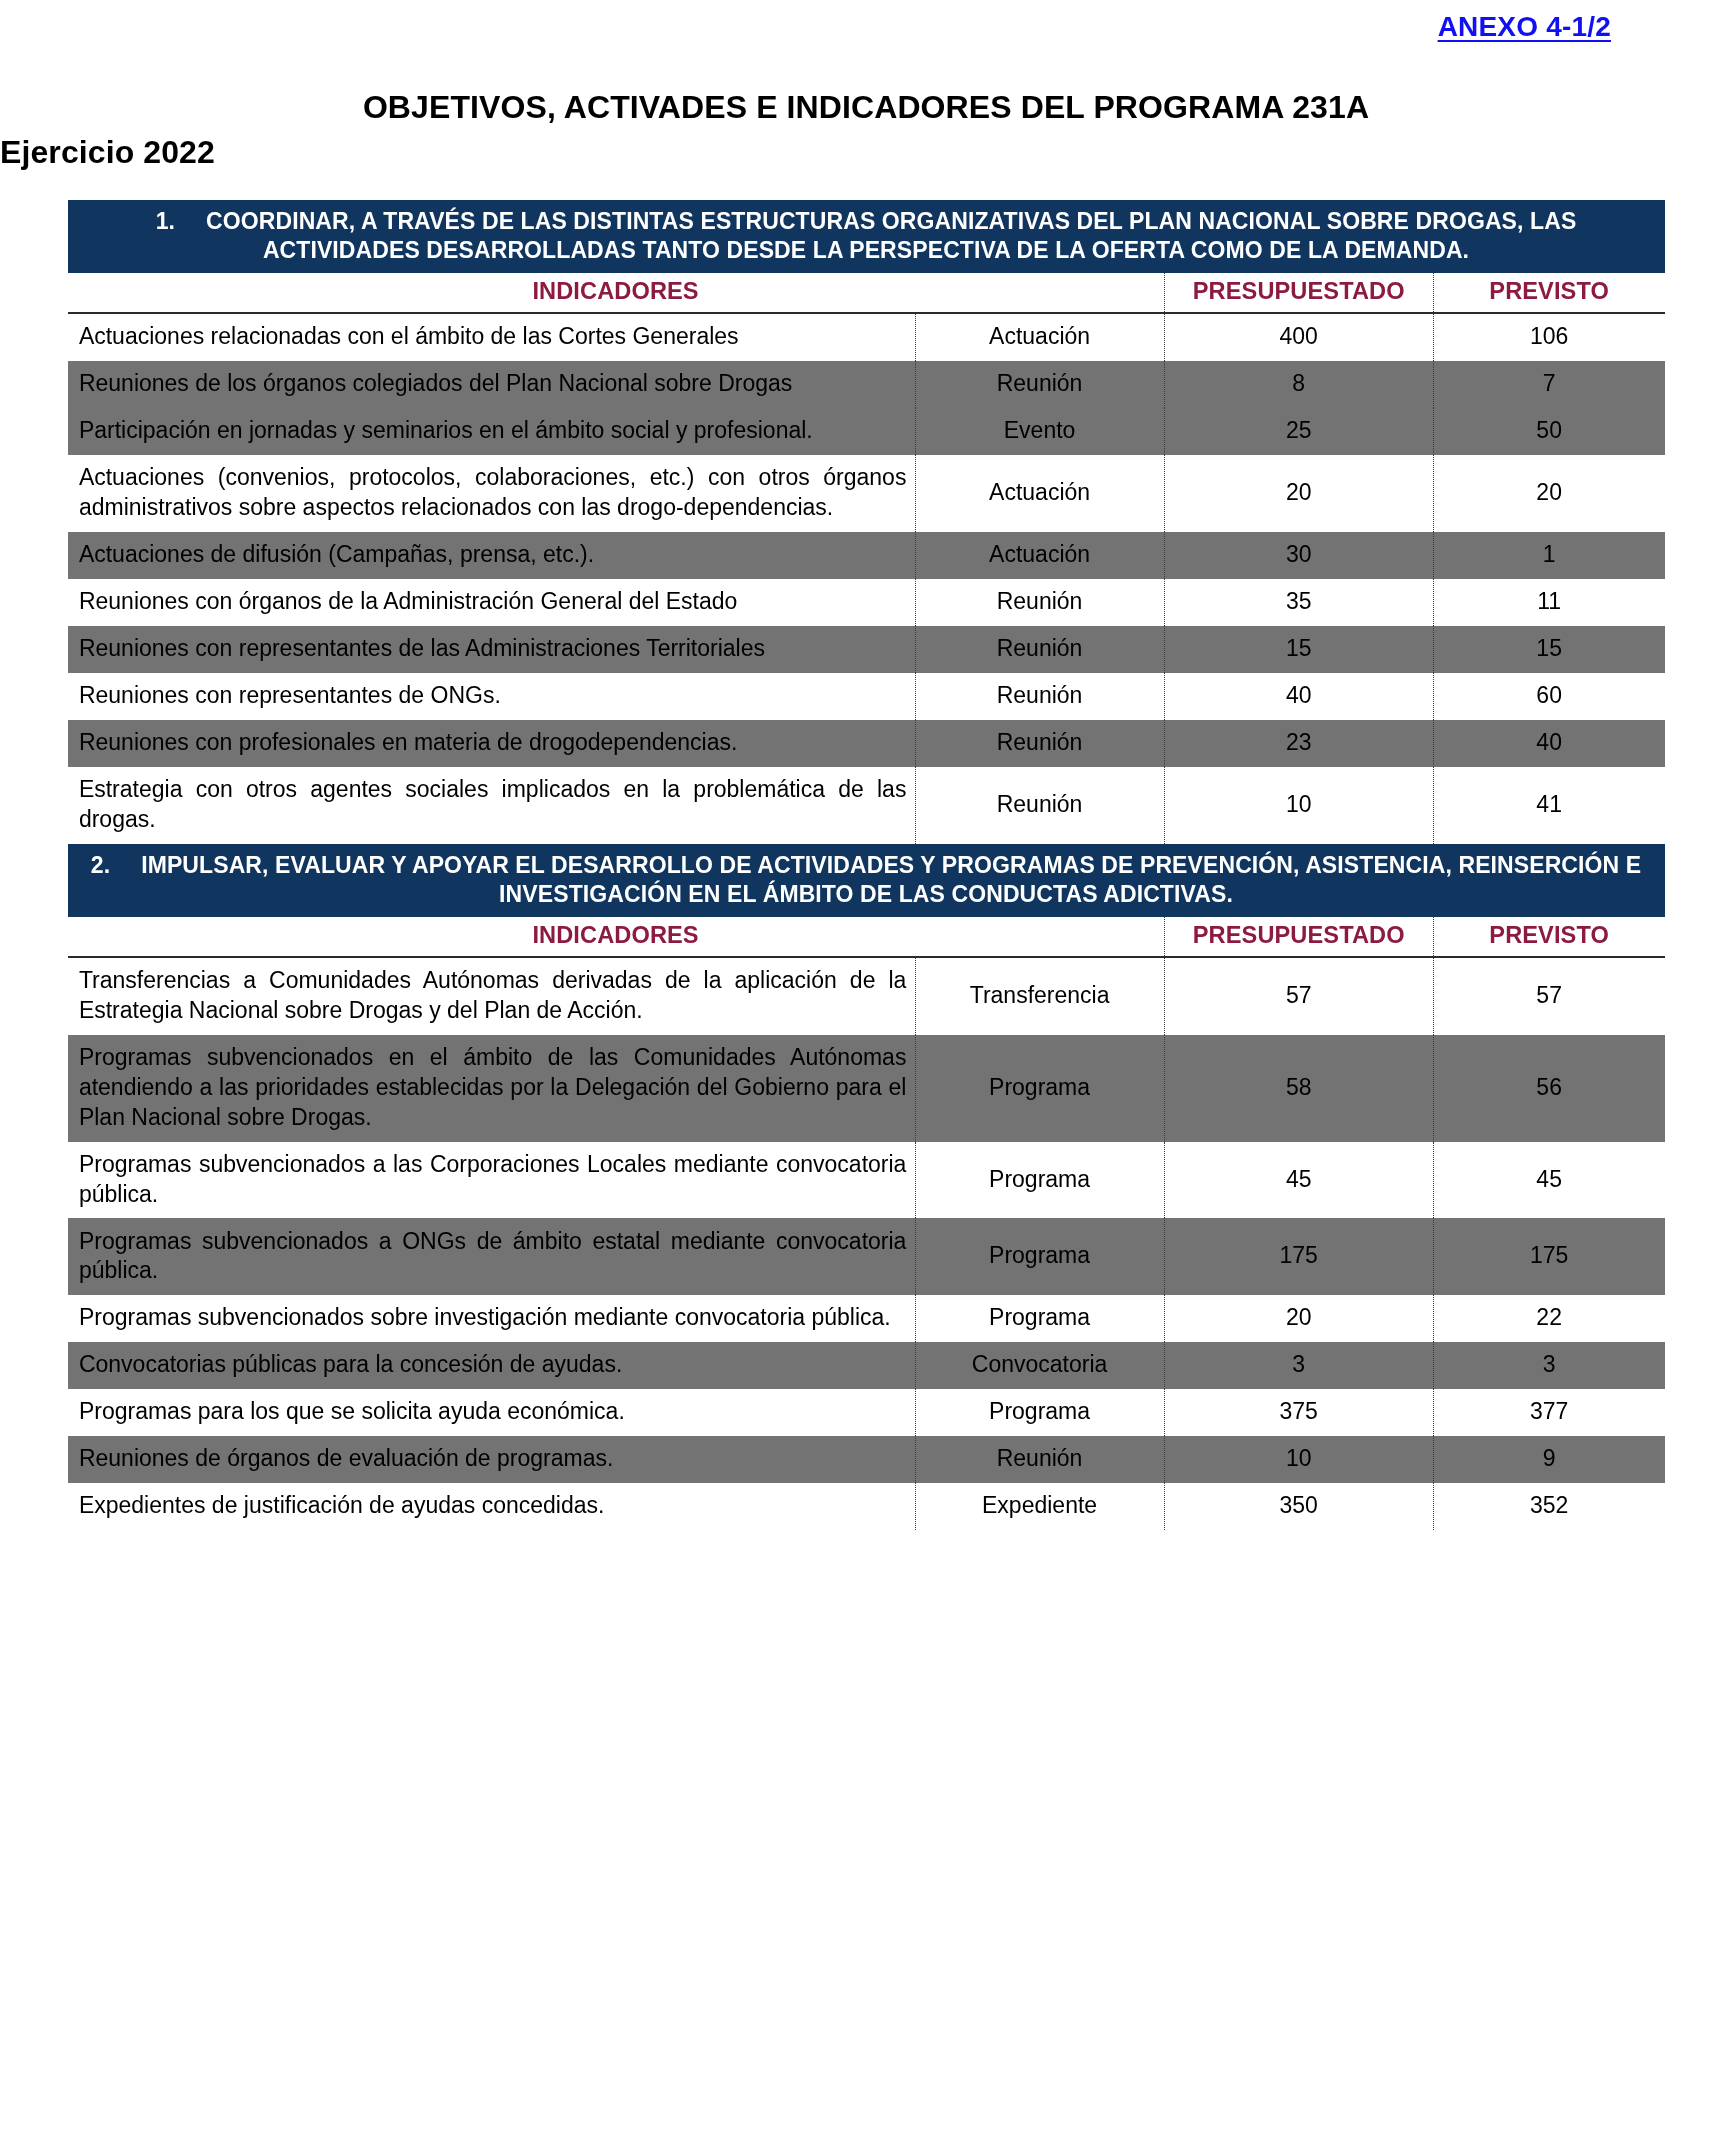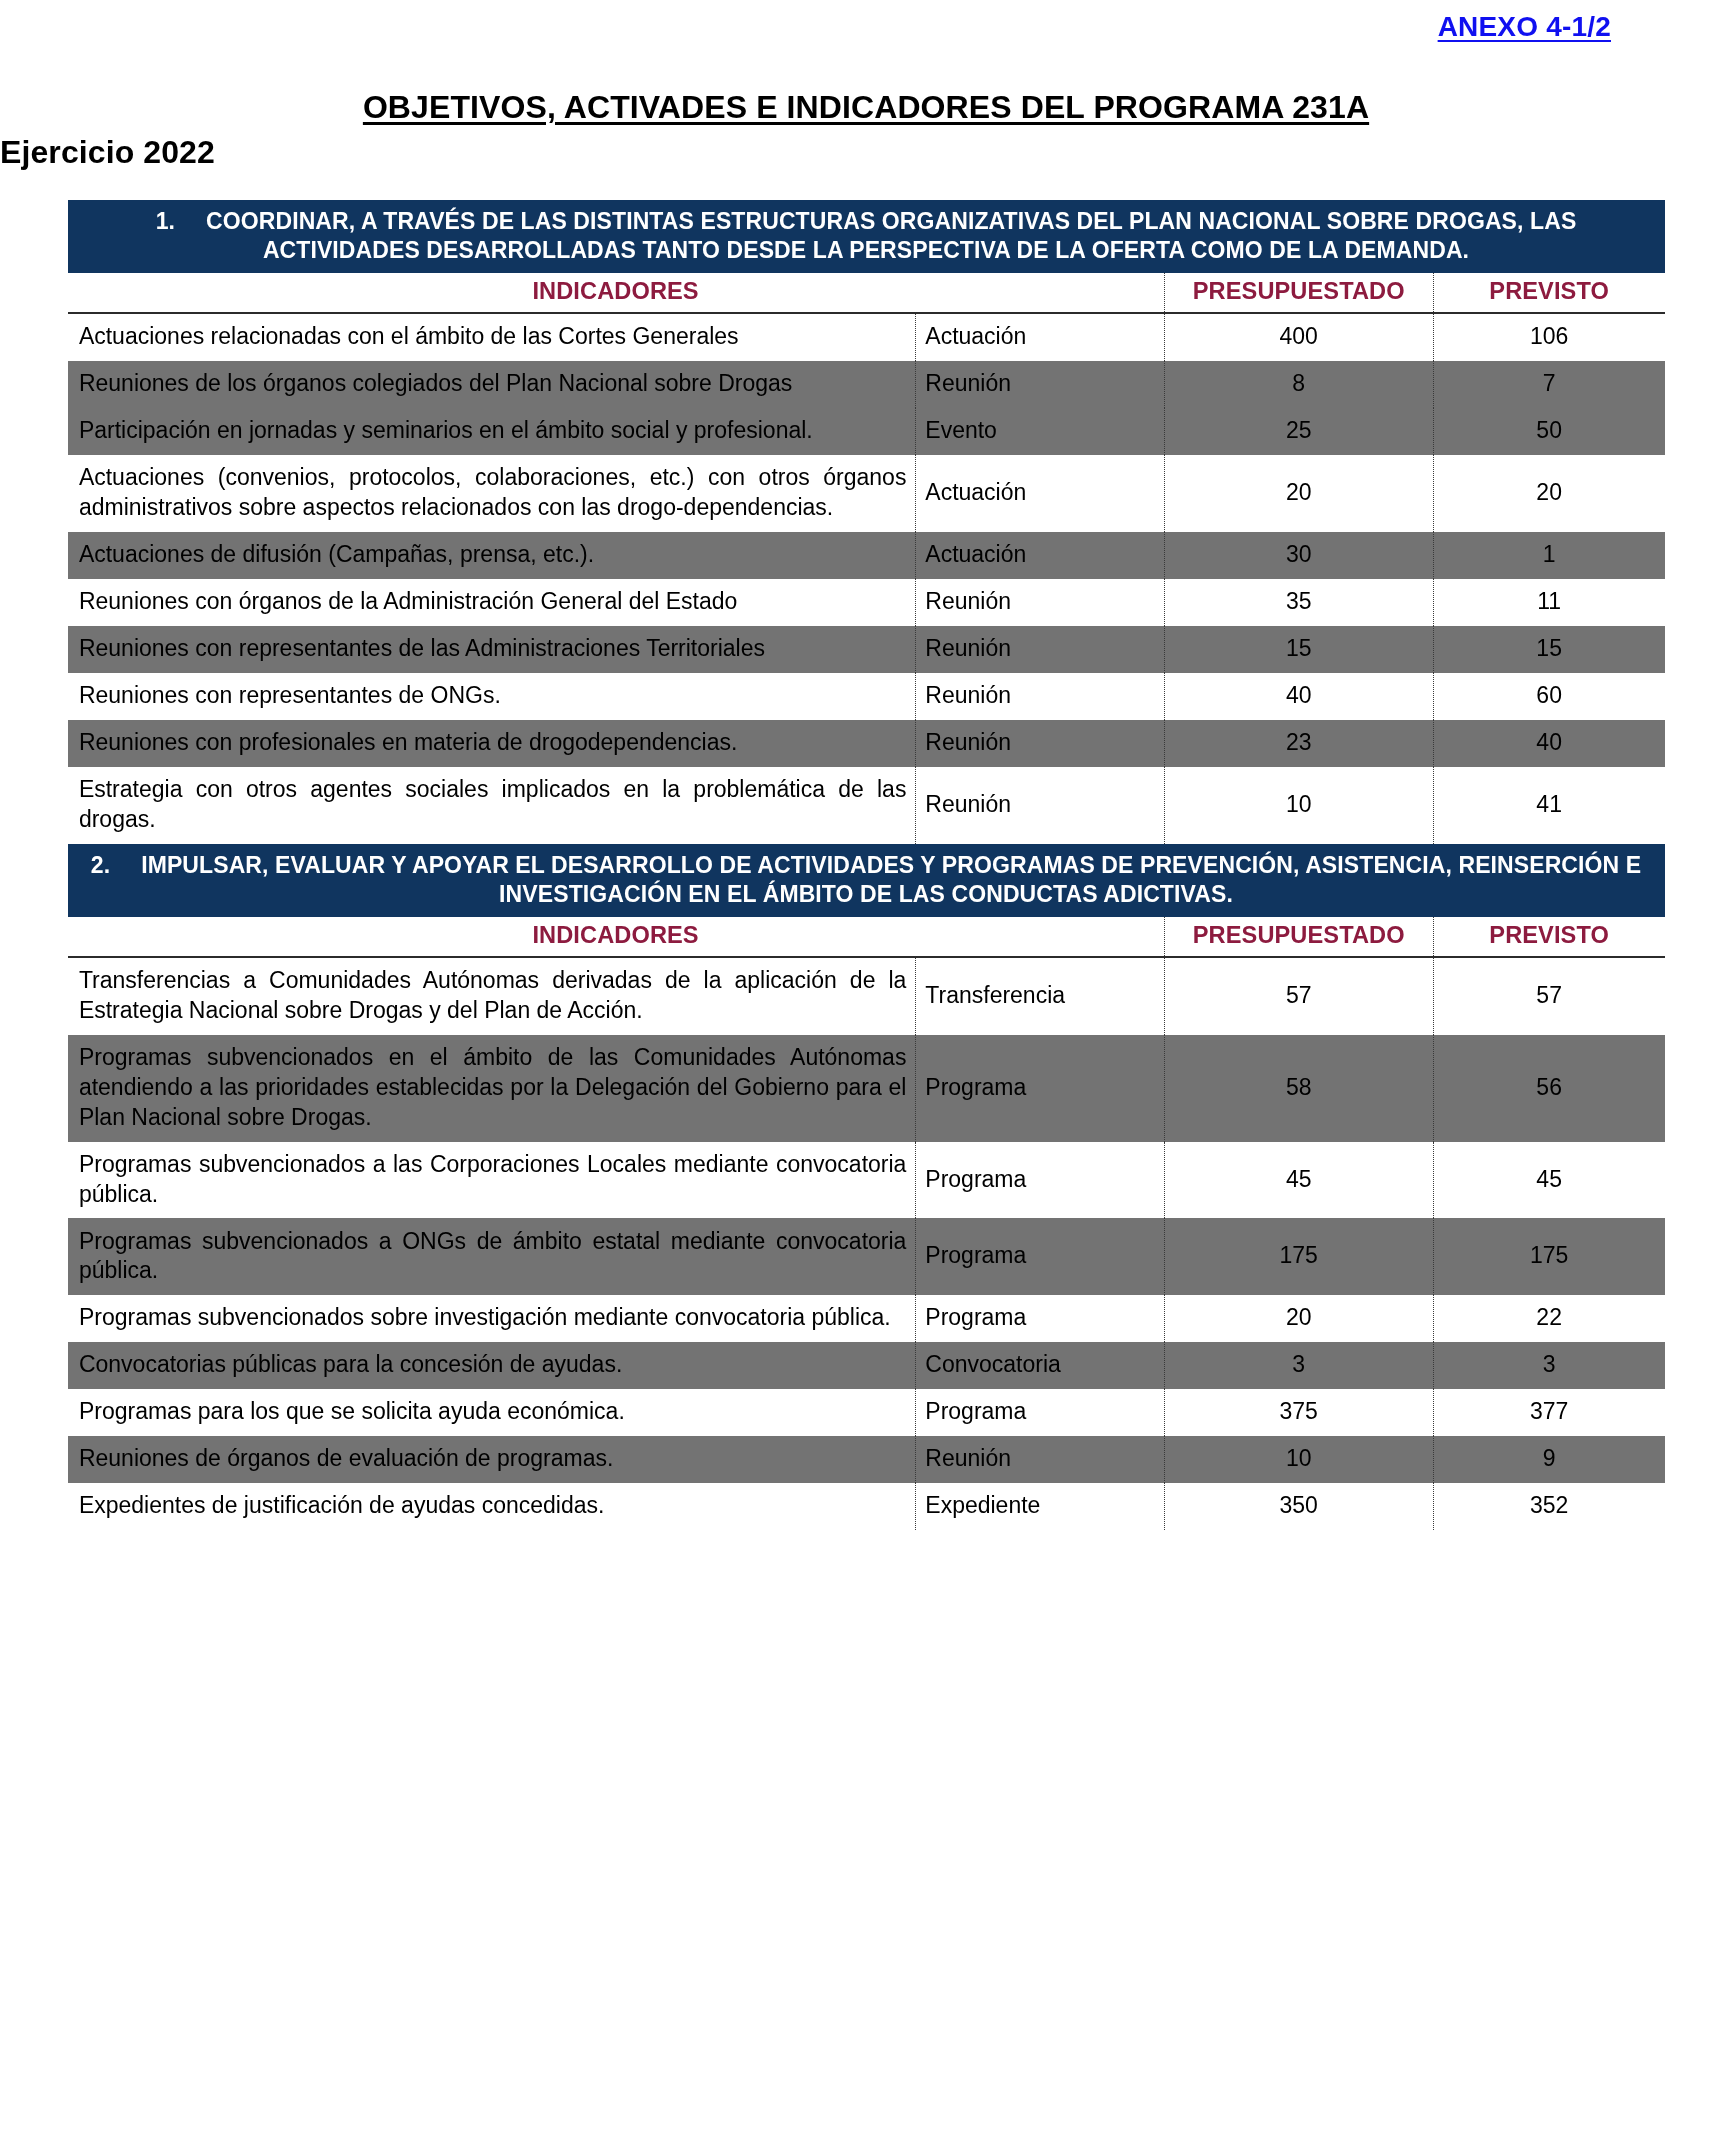--- a/index.html
+++ b/index.html
@@ -44,21 +44,20 @@
 
   
   .doc-title-wrap {
     text-align: center;
     margin-top: 46px;
   }
   .doc-title {
     display: inline-block;
     font-size: 32px;
     font-weight: bold;
-    text-decoration: underline;
     text-underline-offset: 4.1px;
     letter-spacing: 0.1px;
   }
   .doc-subtitle {
     text-align: left;
     font-size: 32px;
     font-weight: bold;
     margin-top: 7.3px;
     letter-spacing: 0.1px;
   }
@@ -123,21 +122,21 @@
   }
   tr.data-row td.cell-indicator {
     text-align: justify;
     text-align-last: left;
     border-right: 1.6px dotted #3a3a3a;
     padding-left: 11.4px;
     padding-right: 8.1px;
     hyphens: none;
   }
   tr.data-row td.cell-unit {
-    text-align: left;
+    text-align: center;
     border-right: 1.6px dotted #3a3a3a;
   }
   tr.data-row td.cell-pres {
     text-align: center;
     border-right: 1.6px dotted #3a3a3a;
   }
   tr.data-row td.cell-prev {
     text-align: center;
   }
   tr.data-row.shade td {

